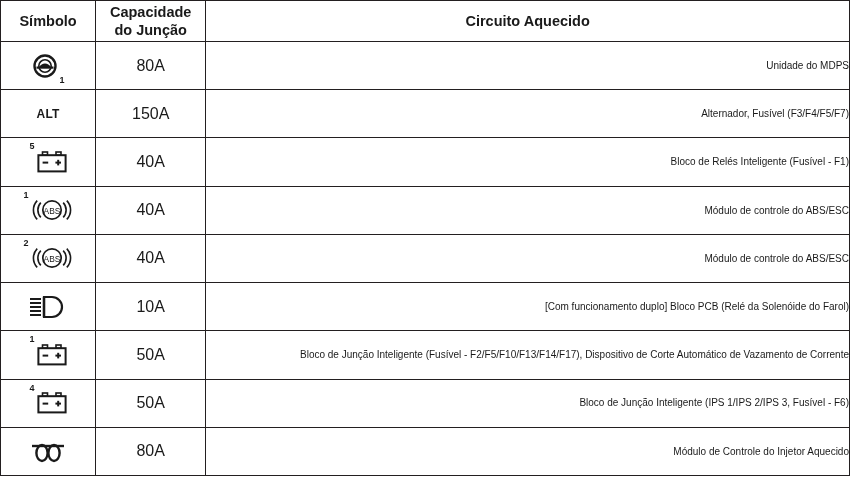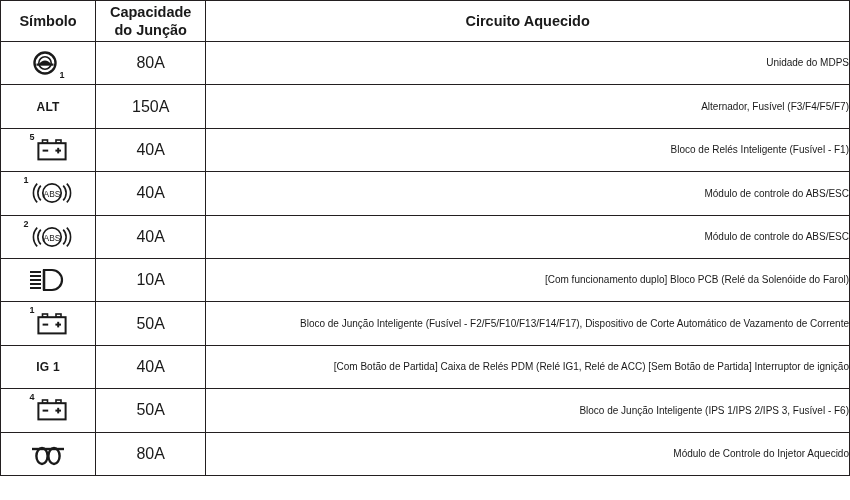--- a/index.html
+++ b/index.html
@@ -217,29 +217,20 @@
               </svg>
             </span>
           </div>
         </td>
         <td class="cell-capacity">50A</td>
         <td class="cell-circuit">Bloco de Junção Inteligente (Fusível - F2/F5/F10/F13/F14/F17), Dispositivo de Corte Automático de Vazamento de Corrente</td>
       </tr>
       <tr>
         <td class="cell-symbol">
           <div class="symbol-wrap">
-            <span class="sym-text">IG 1</span>
-          </div>
-        </td>
-        <td class="cell-capacity">40A</td>
-        <td class="cell-circuit">[Com Botão de Partida] Caixa de Relés PDM (Relé IG1, Relé de ACC) [Sem Botão de Partida] Interruptor de ignição</td>
-      </tr>
-      <tr>
-        <td class="cell-symbol">
-          <div class="symbol-wrap">
             <span class="sup-idx">4</span>
             <span>
               <svg class="sym-svg" width="30" height="22" viewBox="0 0 30 22" aria-hidden="true">
                 <rect x="5.5" y="1" width="5" height="3.2" fill="none" stroke="#1a1a1a" stroke-width="1.6"></rect>
                 <rect x="19" y="1" width="5" height="3.2" fill="none" stroke="#1a1a1a" stroke-width="1.6"></rect>
                 <rect x="1.4" y="4.2" width="27.2" height="16.2" fill="none" stroke="#1a1a1a" stroke-width="2"></rect>
                 <path d="M5.6 11.6 H11.2" stroke="#1a1a1a" stroke-width="2"></path>
                 <path d="M18.4 11.6 H24" stroke="#1a1a1a" stroke-width="2"></path>
                 <path d="M21.2 8.8 V14.4" stroke="#1a1a1a" stroke-width="2"></path>
               </svg>

